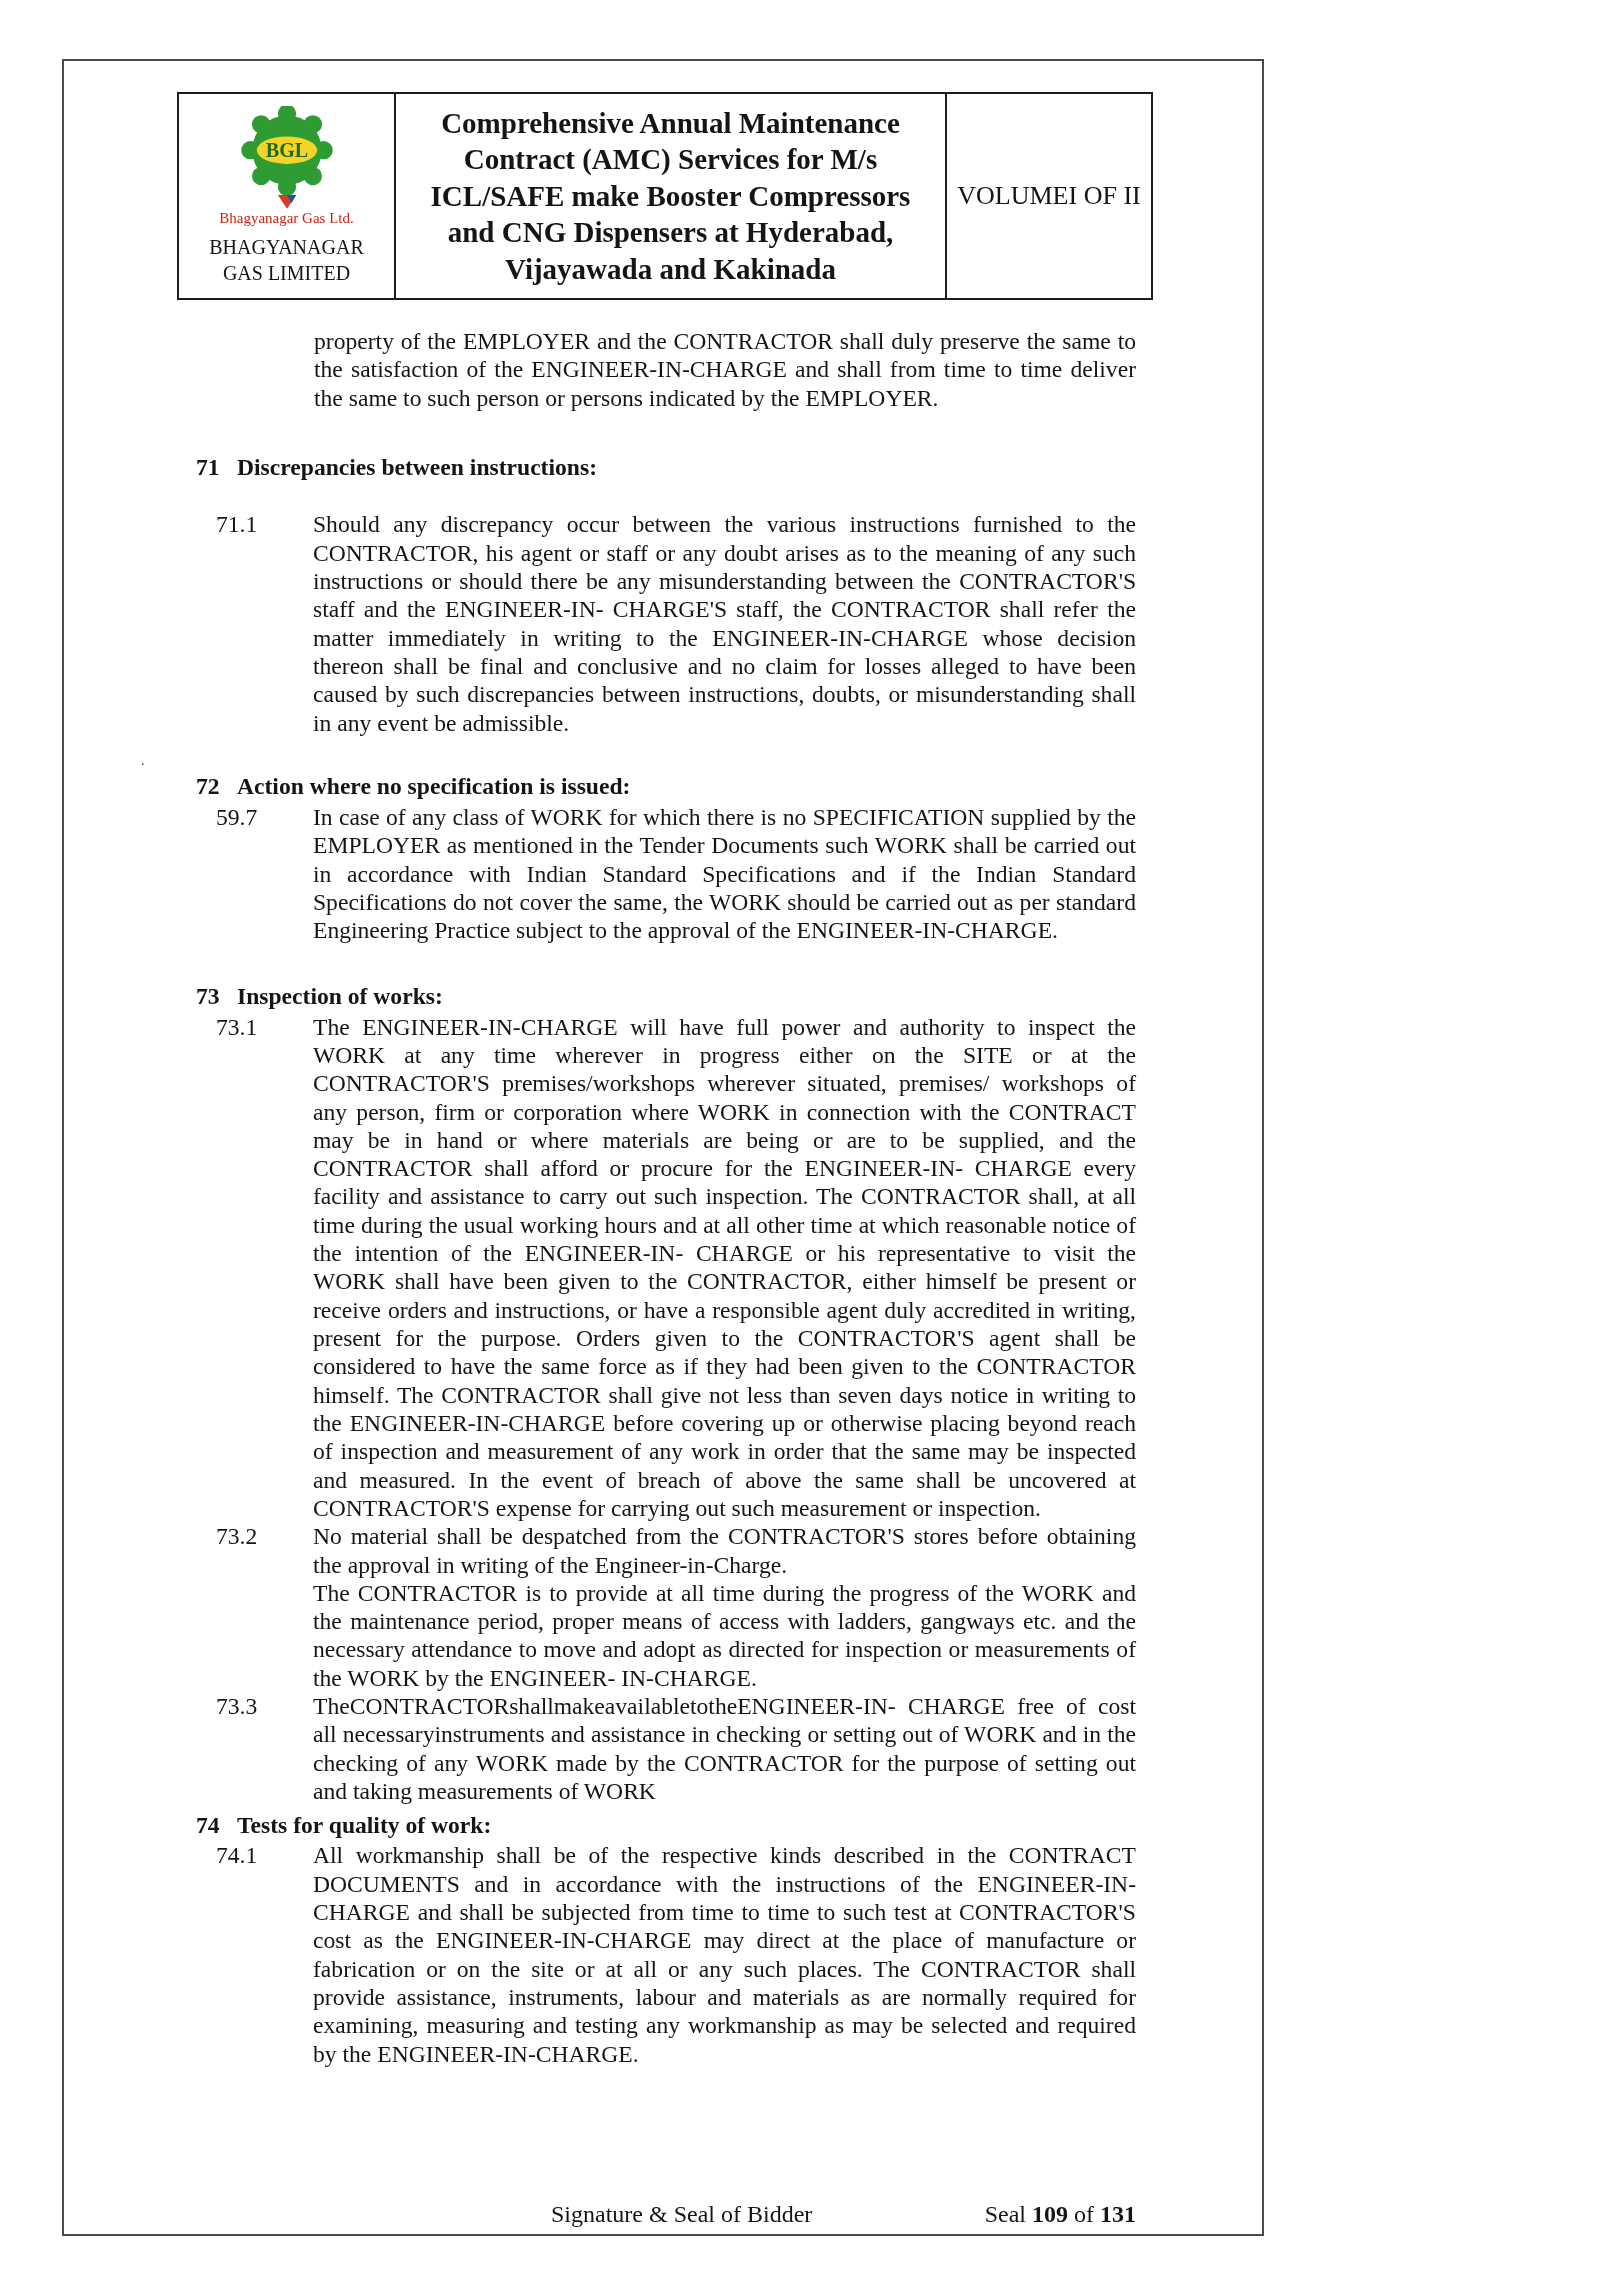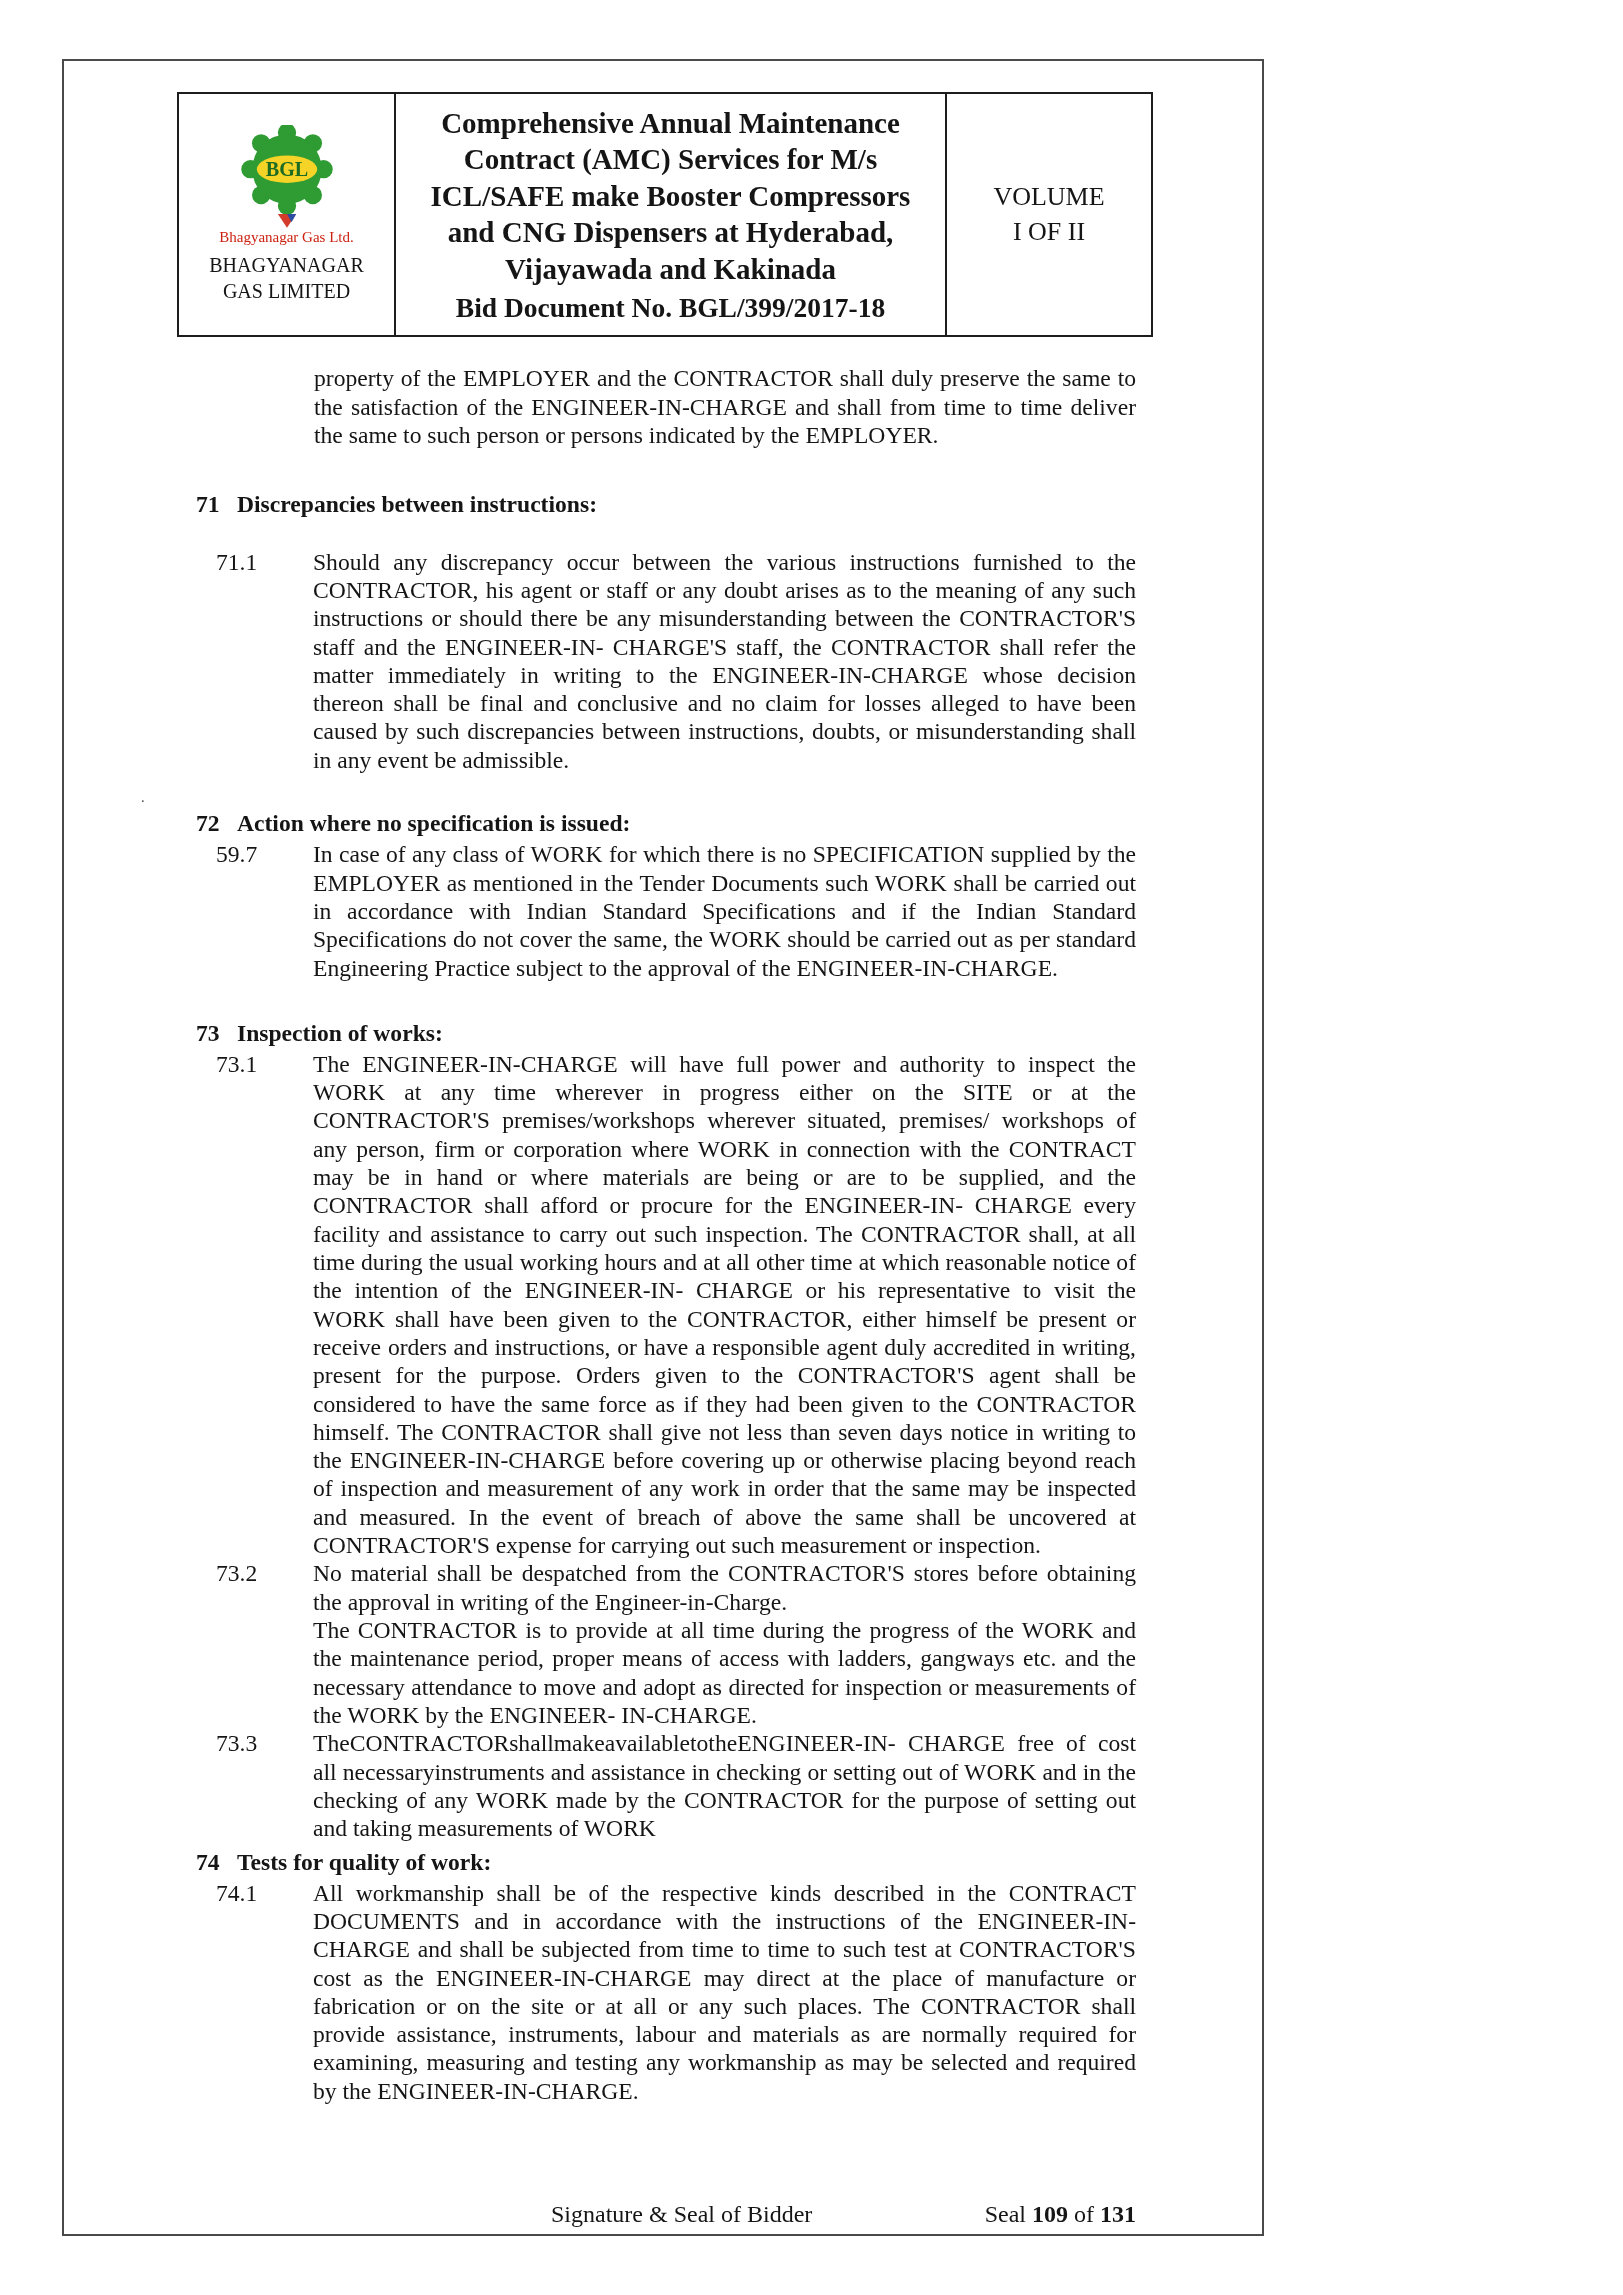--- a/index.html
+++ b/index.html
@@ -23,21 +23,21 @@
   }
   .logo-caption { color:#cc2211; font-size:15px; margin-top:1.3px; white-space:nowrap; }
   .org-name { font-size:20px; line-height:1.3; text-align:center; margin-top:6.5px; }
   .title-cell {
     flex:1; display:flex; flex-direction:column; justify-content:center;
     text-align:center; padding:10.5px 18.3px;
   }
   .doc-title { font-weight:bold; font-size:29px; line-height:1.26; }
   .bid-no { font-weight:bold; font-size:27.5px; margin-top:5.2px; }
   .volume-cell {
-    width:204px; border-right:none; display:flex; flex-direction:column;
+    width:204px; border-right:none; display:flex; 
     align-items:center; justify-content:center; font-size:26px; line-height:1.35;
   }
   
   .content { font-size:23.6px; line-height:1.2; }
   .intro { margin:27.5px 126px 0 250px; text-align:justify; }
   .sec-heading { display:flex; margin:41px 126px 0 132px; font-weight:bold; }
   .sec-num { width:41px; flex-shrink:0; }
   .item { display:flex; margin:29px 126px 0 152px; }
   .item.tight { margin-top:2.6px; }
   .item.flush { margin-top:0; }
@@ -81,21 +81,20 @@
         </svg>
         <div class="logo-caption">Bhagyanagar Gas Ltd.</div>
         <div class="org-name">
           <div>BHAGYANAGAR</div>
           <div>GAS LIMITED</div>
         </div>
       </div>
 
       <div class="cell title-cell">
         <div class="doc-title">Comprehensive Annual Maintenance Contract (AMC) Services for M/s ICL/SAFE make Booster Compressors and CNG Dispensers at Hyderabad, Vijayawada and Kakinada</div>
-        <div class="bid-no">Bid Document No. BGL/399/2017-18</div>
       </div>
 
       <div class="cell volume-cell">
         <div>VOLUME</div>
         <div>I OF II</div>
       </div>
     </div>
 
     <div class="content">
 

